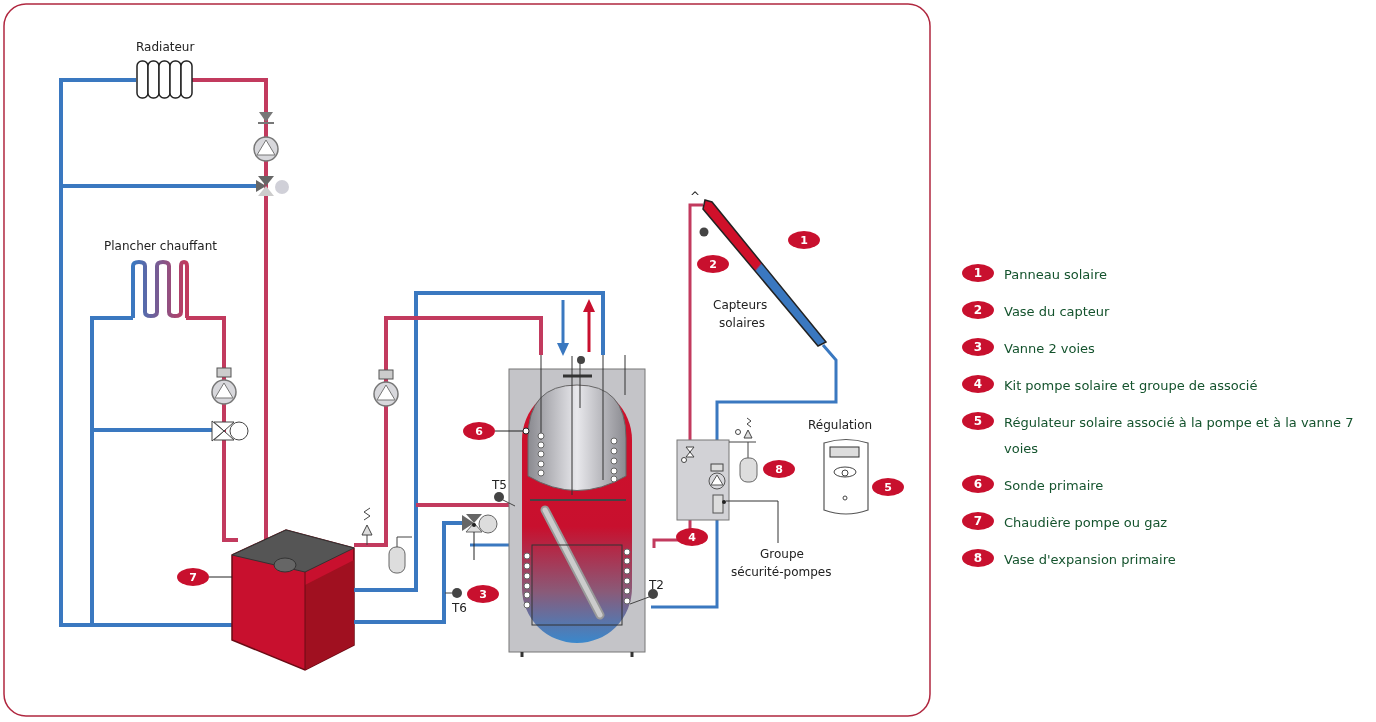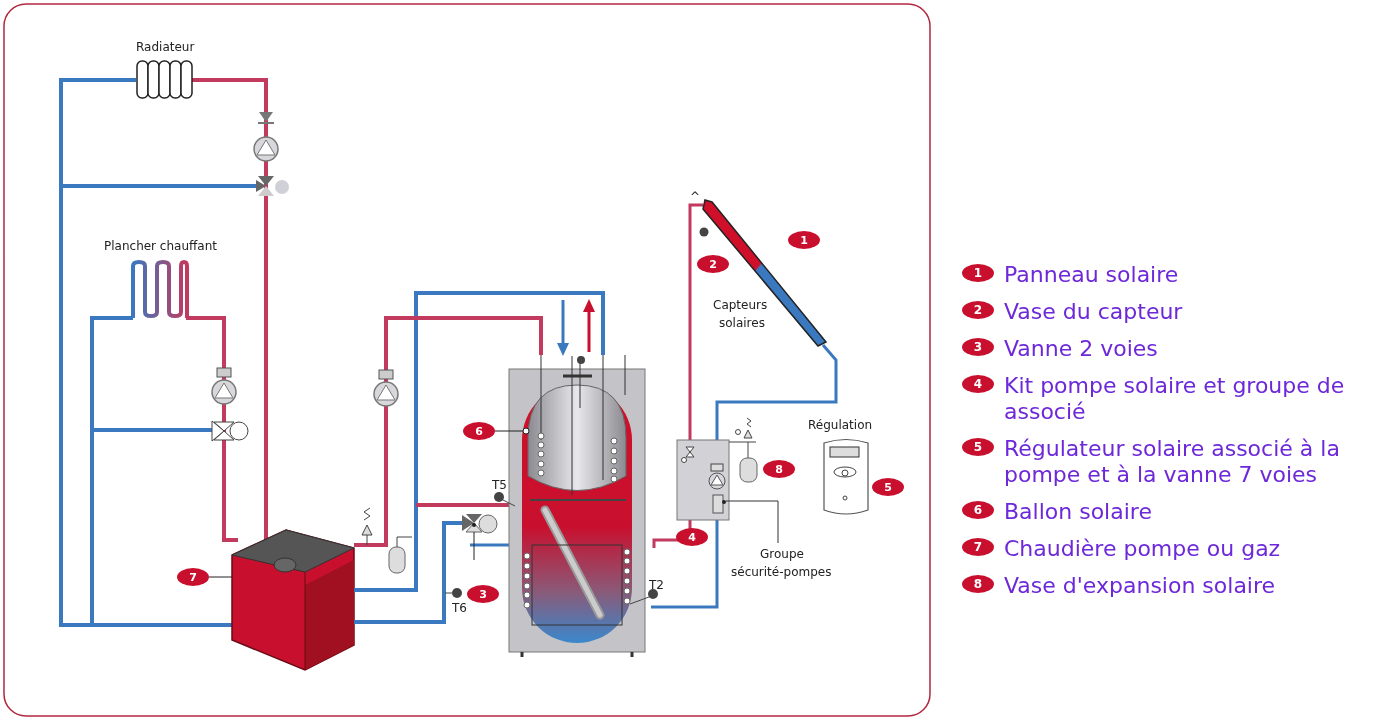--- a/index.html
+++ b/index.html
@@ -7,21 +7,21 @@
          font-family: "DejaVu Sans", sans-serif; }
   #diagram { position: absolute; left: 0; top: 0; }
   .lbl { font-family: "DejaVu Sans", sans-serif; font-size: 12px; fill: #222; }
   .badge-num { font-family: "DejaVu Sans", sans-serif; font-size: 11px; font-weight: bold; fill: #fff; }
   .legend { position: absolute; left: 962px; top: 262px; }
   .legend-item { display: flex; align-items: flex-start; margin-bottom: 11px; }
   .legend-badge { width: 32px; height: 18px; border-radius: 50%; background: #c8102e; color: #fff;
                   font-family: "DejaVu Sans", sans-serif; font-weight: bold; font-size: 12px;
                   display: flex; align-items: center; justify-content: center; margin-right: 10px;
                   margin-top: 2px; flex: 0 0 auto; }
-  .legend-text { font-family: "DejaVu Sans", sans-serif; font-size: 22px; color: #6d28d9; line-height: 26px; max-width: 380px; }
+  .legend-text { font-family: "DejaVu Sans", sans-serif; font-size: 13px; color: #14532d; line-height: 26px; max-width: 380px; }
 </style>
 </head>
 <body>
 
 <svg id="diagram" width="1376" height="722" viewBox="0 0 1376 722">
   <defs>
     <linearGradient id="tankGrad" x1="0" y1="0" x2="0" y2="1">
       <stop offset="0" stop-color="#d0102a"></stop>
       <stop offset="0.55" stop-color="#c8102e"></stop>
       <stop offset="0.8" stop-color="#8a5a78"></stop>
@@ -299,23 +299,23 @@
   <div class="legend-item">
     <span class="legend-badge">4</span>
     <span class="legend-text">Kit pompe solaire et groupe de associé</span>
   </div>
   <div class="legend-item">
     <span class="legend-badge">5</span>
     <span class="legend-text">Régulateur solaire associé à la pompe et à la vanne 7 voies</span>
   </div>
   <div class="legend-item">
     <span class="legend-badge">6</span>
-    <span class="legend-text">Ballon solaire</span>
+    <span class="legend-text">Sonde primaire</span>
   </div>
   <div class="legend-item">
     <span class="legend-badge">7</span>
     <span class="legend-text">Chaudière pompe ou gaz</span>
   </div>
   <div class="legend-item">
     <span class="legend-badge">8</span>
-    <span class="legend-text">Vase d'expansion solaire</span>
+    <span class="legend-text">Vase d'expansion primaire</span>
   </div>
 </div>
 
 </body></html>

